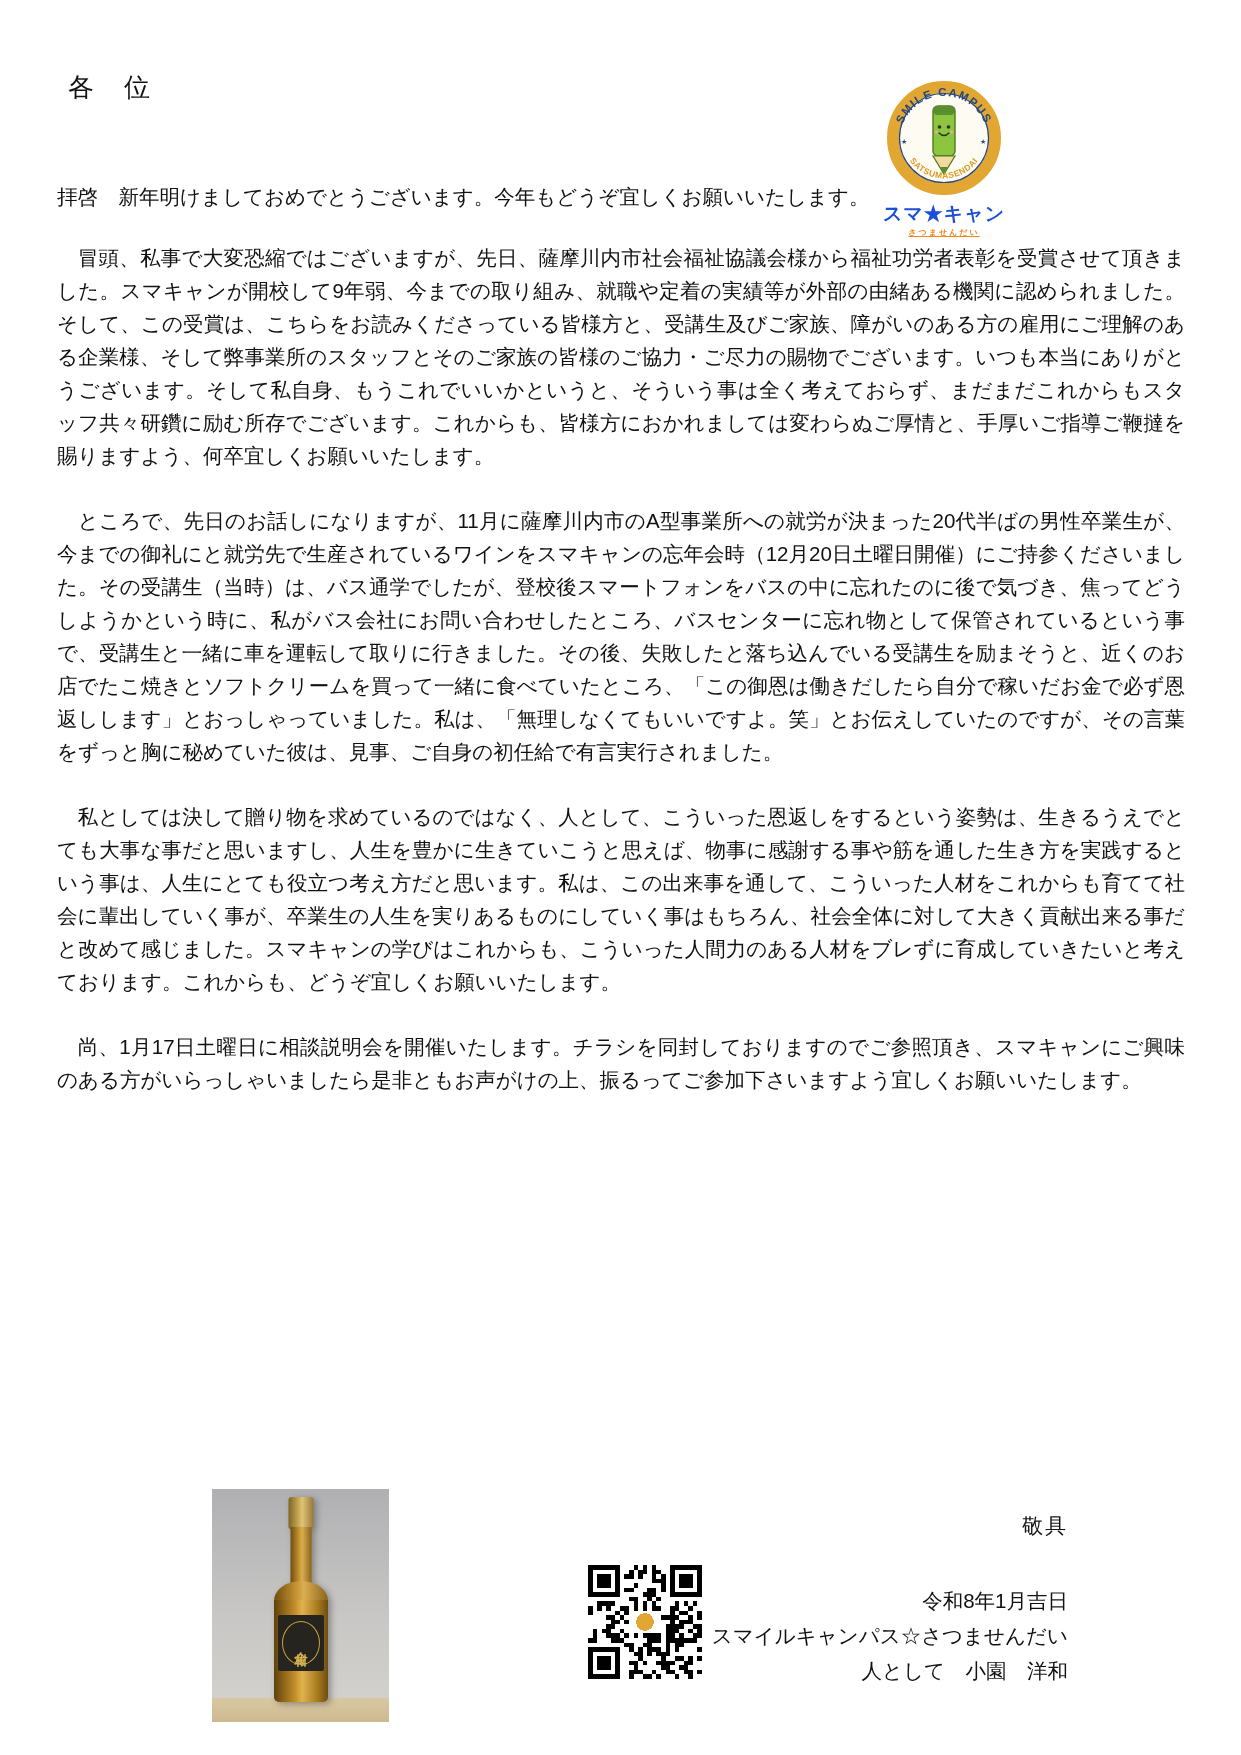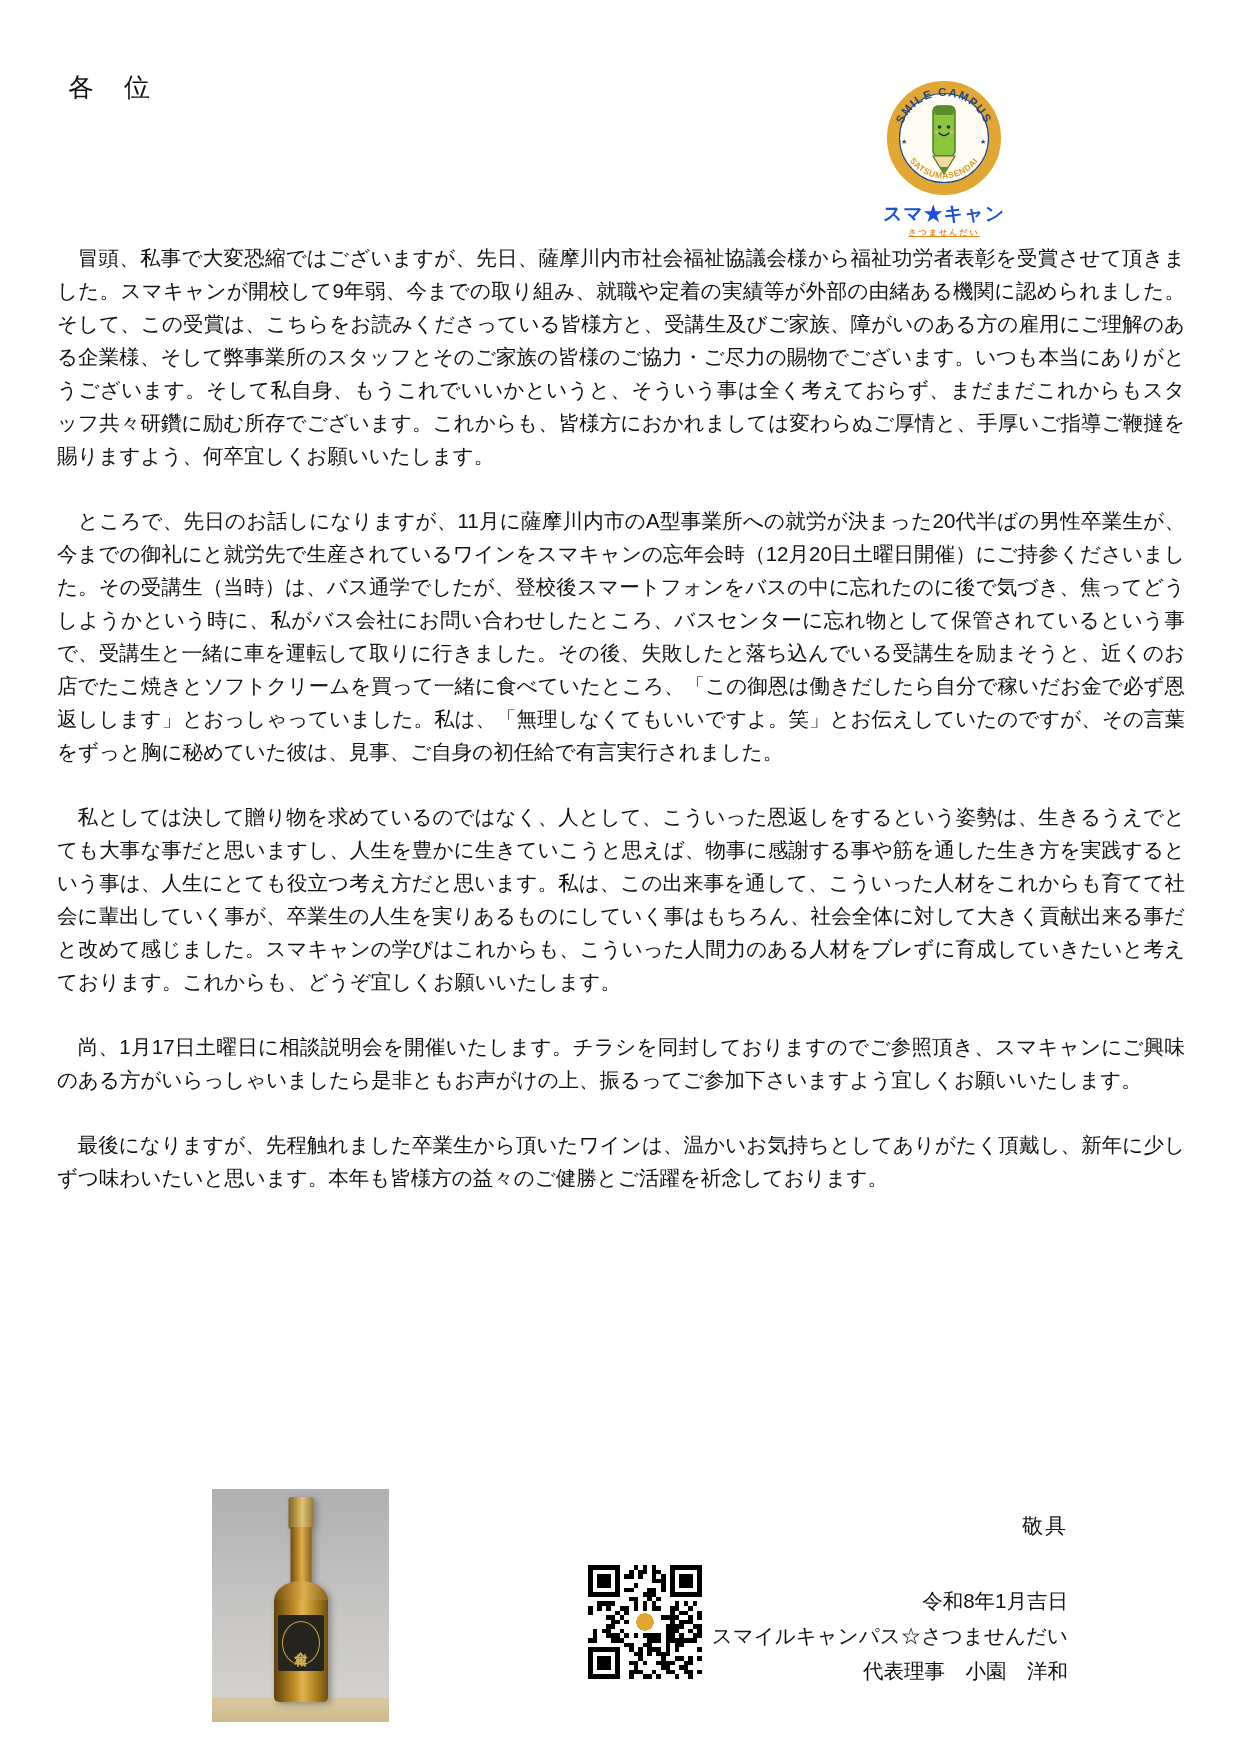--- a/index.html
+++ b/index.html
@@ -177,27 +177,27 @@
         <polygon points="60,87 68,87 64,94" fill="#5B8F2E"></polygon>
       </g>
       <text font-size="8.5" font-weight="bold" fill="#D99B22" letter-spacing="0.5">
         <textPath href="#arc-mid" startOffset="50%" text-anchor="middle">SATSUMASENDAI</textPath>
       </text>
     </svg>
     <div class="logo-wordmark">スマ★キャン</div>
     <div class="logo-tagline">さつませんだい</div>
   </div>
 
+  <div class="greeting">拝啓　新年明けましておめでとうございます。今年もどうぞ宜しくお願いいたします。</div>
 
   <div class="letter-body">
     <p>　冒頭、私事で大変恐縮ではございますが、先日、薩摩川内市社会福祉協議会様から福祉功労者表彰を受賞させて頂きました。スマキャンが開校して9年弱、今までの取り組み、就職や定着の実績等が外部の由緒ある機関に認められました。そして、この受賞は、こちらをお読みくださっている皆様方と、受講生及びご家族、障がいのある方の雇用にご理解のある企業様、そして弊事業所のスタッフとそのご家族の皆様のご協力・ご尽力の賜物でございます。いつも本当にありがとうございます。そして私自身、もうこれでいいかというと、そういう事は全く考えておらず、まだまだこれからもスタッフ共々研鑽に励む所存でございます。これからも、皆様方におかれましては変わらぬご厚情と、手厚いご指導ご鞭撻を賜りますよう、何卒宜しくお願いいたします。</p>
     <p>　ところで、先日のお話しになりますが、11月に薩摩川内市のA型事業所への就労が決まった20代半ばの男性卒業生が、今までの御礼にと就労先で生産されているワインをスマキャンの忘年会時（12月20日土曜日開催）にご持参くださいました。その受講生（当時）は、バス通学でしたが、登校後スマートフォンをバスの中に忘れたのに後で気づき、焦ってどうしようかという時に、私がバス会社にお問い合わせしたところ、バスセンターに忘れ物として保管されているという事で、受講生と一緒に車を運転して取りに行きました。その後、失敗したと落ち込んでいる受講生を励まそうと、近くのお店でたこ焼きとソフトクリームを買って一緒に食べていたところ、「この御恩は働きだしたら自分で稼いだお金で必ず恩返しします」とおっしゃっていました。私は、「無理しなくてもいいですよ。笑」とお伝えしていたのですが、その言葉をずっと胸に秘めていた彼は、見事、ご自身の初任給で有言実行されました。</p>
     <p>　私としては決して贈り物を求めているのではなく、人として、こういった恩返しをするという姿勢は、生きるうえでとても大事な事だと思いますし、人生を豊かに生きていこうと思えば、物事に感謝する事や筋を通した生き方を実践するという事は、人生にとても役立つ考え方だと思います。私は、この出来事を通して、こういった人材をこれからも育てて社会に輩出していく事が、卒業生の人生を実りあるものにしていく事はもちろん、社会全体に対して大きく貢献出来る事だと改めて感じました。スマキャンの学びはこれからも、こういった人間力のある人材をブレずに育成していきたいと考えております。これからも、どうぞ宜しくお願いいたします。</p>
     <p>　尚、1月17日土曜日に相談説明会を開催いたします。チラシを同封しておりますのでご参照頂き、スマキャンにご興味のある方がいらっしゃいましたら是非ともお声がけの上、振るってご参加下さいますよう宜しくお願いいたします。</p>
-    <p>　最後になりますが、先程触れました卒業生から頂いたワインは、温かいお気持ちとしてありがたく頂戴し、新年に少しずつ味わいたいと思います。本年も皆様方の益々のご健勝とご活躍を祈念しております。</p>
   </div>
 
   <div class="closing">敬具</div>
 
   <div class="photo">
     <div class="table"></div>
     <div class="bottle">
       <div class="cap"></div>
       <div class="neck"></div>
       <div class="shoulder"></div>
@@ -400,16 +400,16 @@
         <rect x="0" y="18" width="7" height="7" fill="#000"></rect>
         <rect x="1" y="19" width="5" height="5" fill="#fff"></rect>
         <rect x="2" y="20" width="3" height="3" fill="#000"></rect>
         <circle cx="12.5" cy="12.5" r="2.2" fill="#E2A632" stroke="#fff" stroke-width="0.5"></circle>
       </svg>
   </div>
 
   <div class="signature">
     <div>令和8年1月吉日</div>
     <div>スマイルキャンパス☆さつませんだい</div>
-    <div>代表理事　小園　洋和</div>
+    <div>人として　小園　洋和</div>
   </div>
 
 </div>
 
 </body></html>

